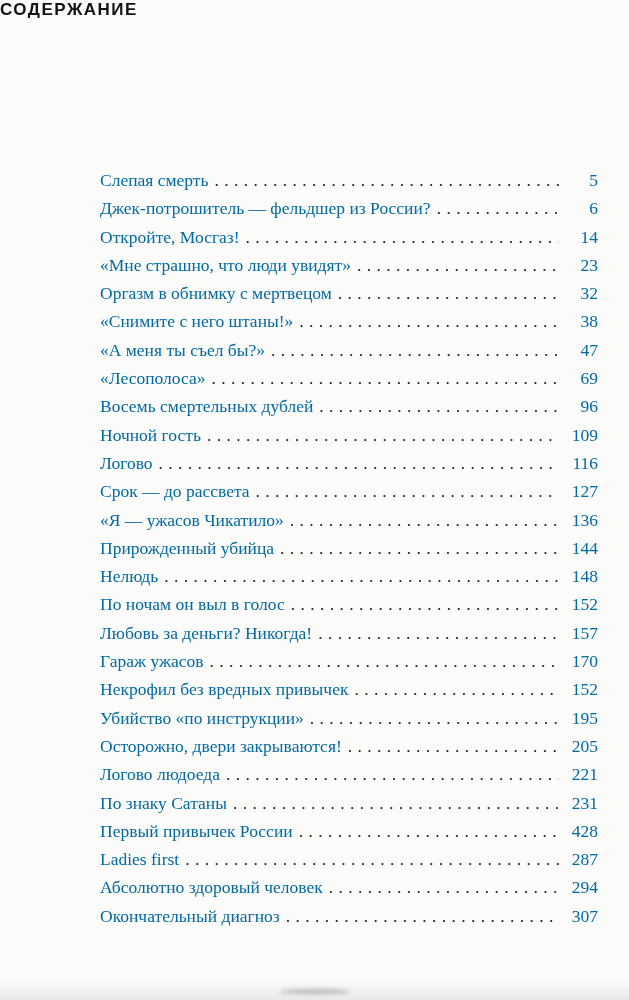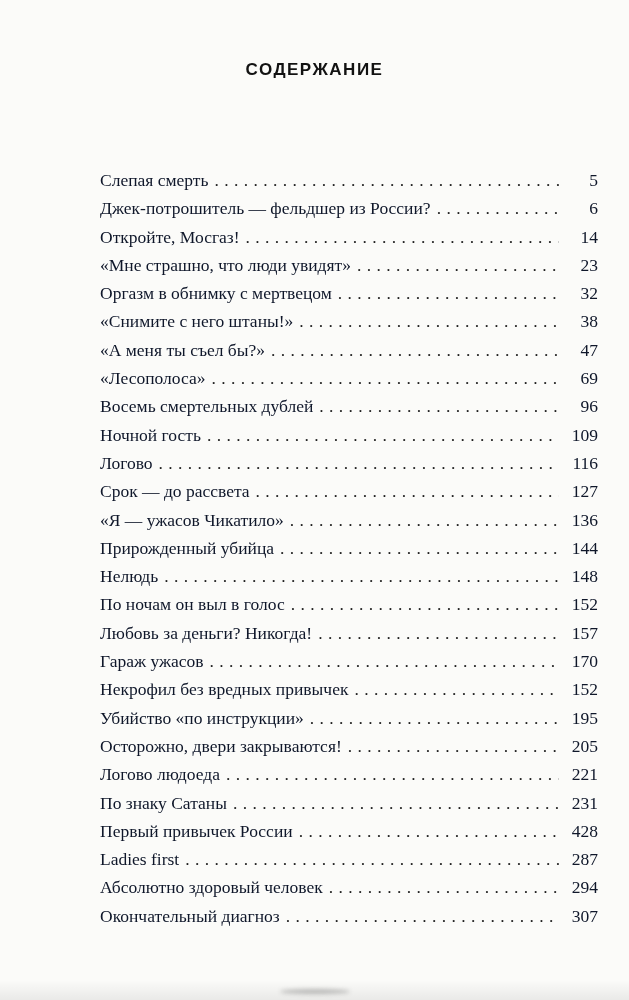--- a/index.html
+++ b/index.html
@@ -9,41 +9,38 @@
   body {
     width: 629px;
     height: 1000px;
     background: #fbfbf9;
     color: #141414;
     font-family: "Liberation Serif", serif;
     position: relative;
     overflow: hidden;
   }
   .page-title {
-    padding-top: 44px;
-    text-align: center;
     font-family: "Liberation Sans", sans-serif;
     font-weight: 700;
     font-size: 17px;
     letter-spacing: 1.5px;
     color: #121212;
-    margin-top: 16px;
   }
   .toc {
     position: absolute;
     top: 166px;
     left: 100px;
     right: 31px;
   }
   .toc-row {
     display: flex;
     align-items: baseline;
     line-height: 28.3px;
     font-size: 17.5px;
-    color: #0f172a;
+    color: #0369a1;
   }
   .toc-title {
     white-space: nowrap;
     flex: 0 0 auto;
   }
   .toc-dots {
     flex: 1 1 auto;
     overflow: hidden;
     white-space: nowrap;
     margin: 0 5px 0 6px;

